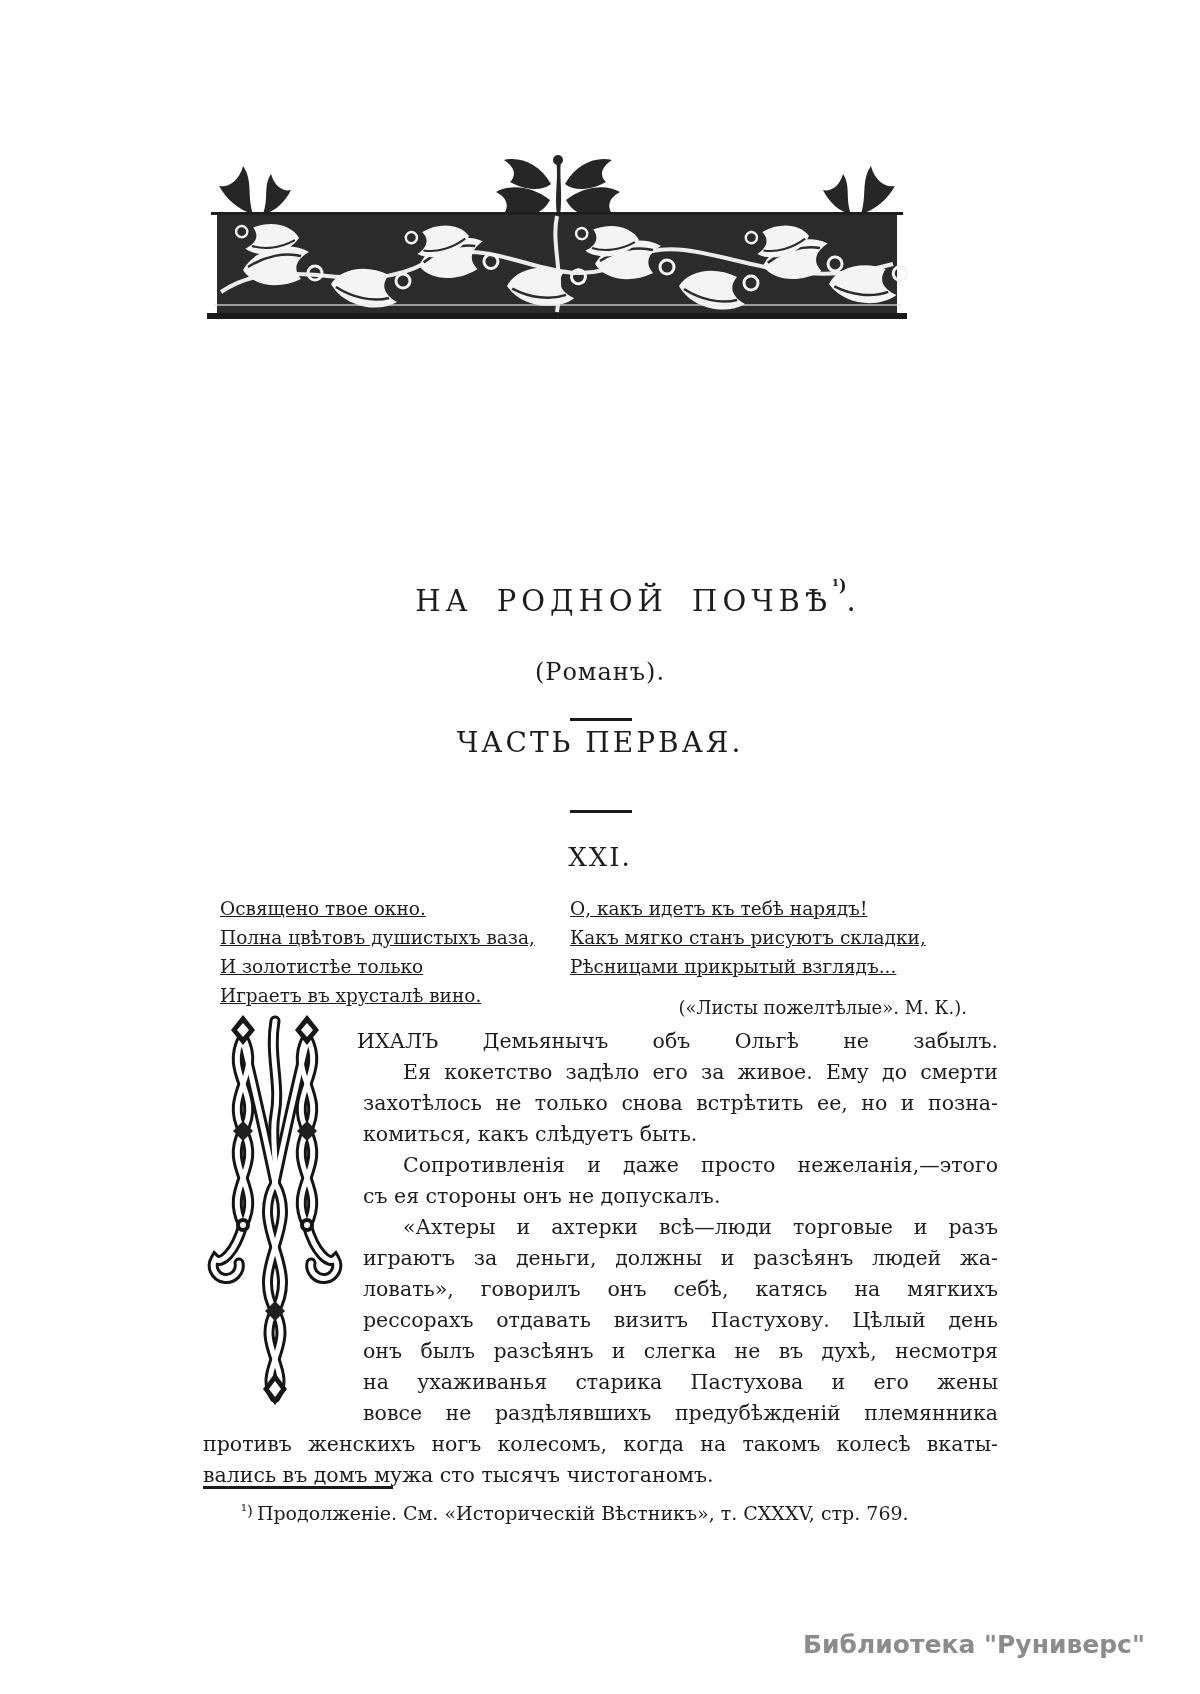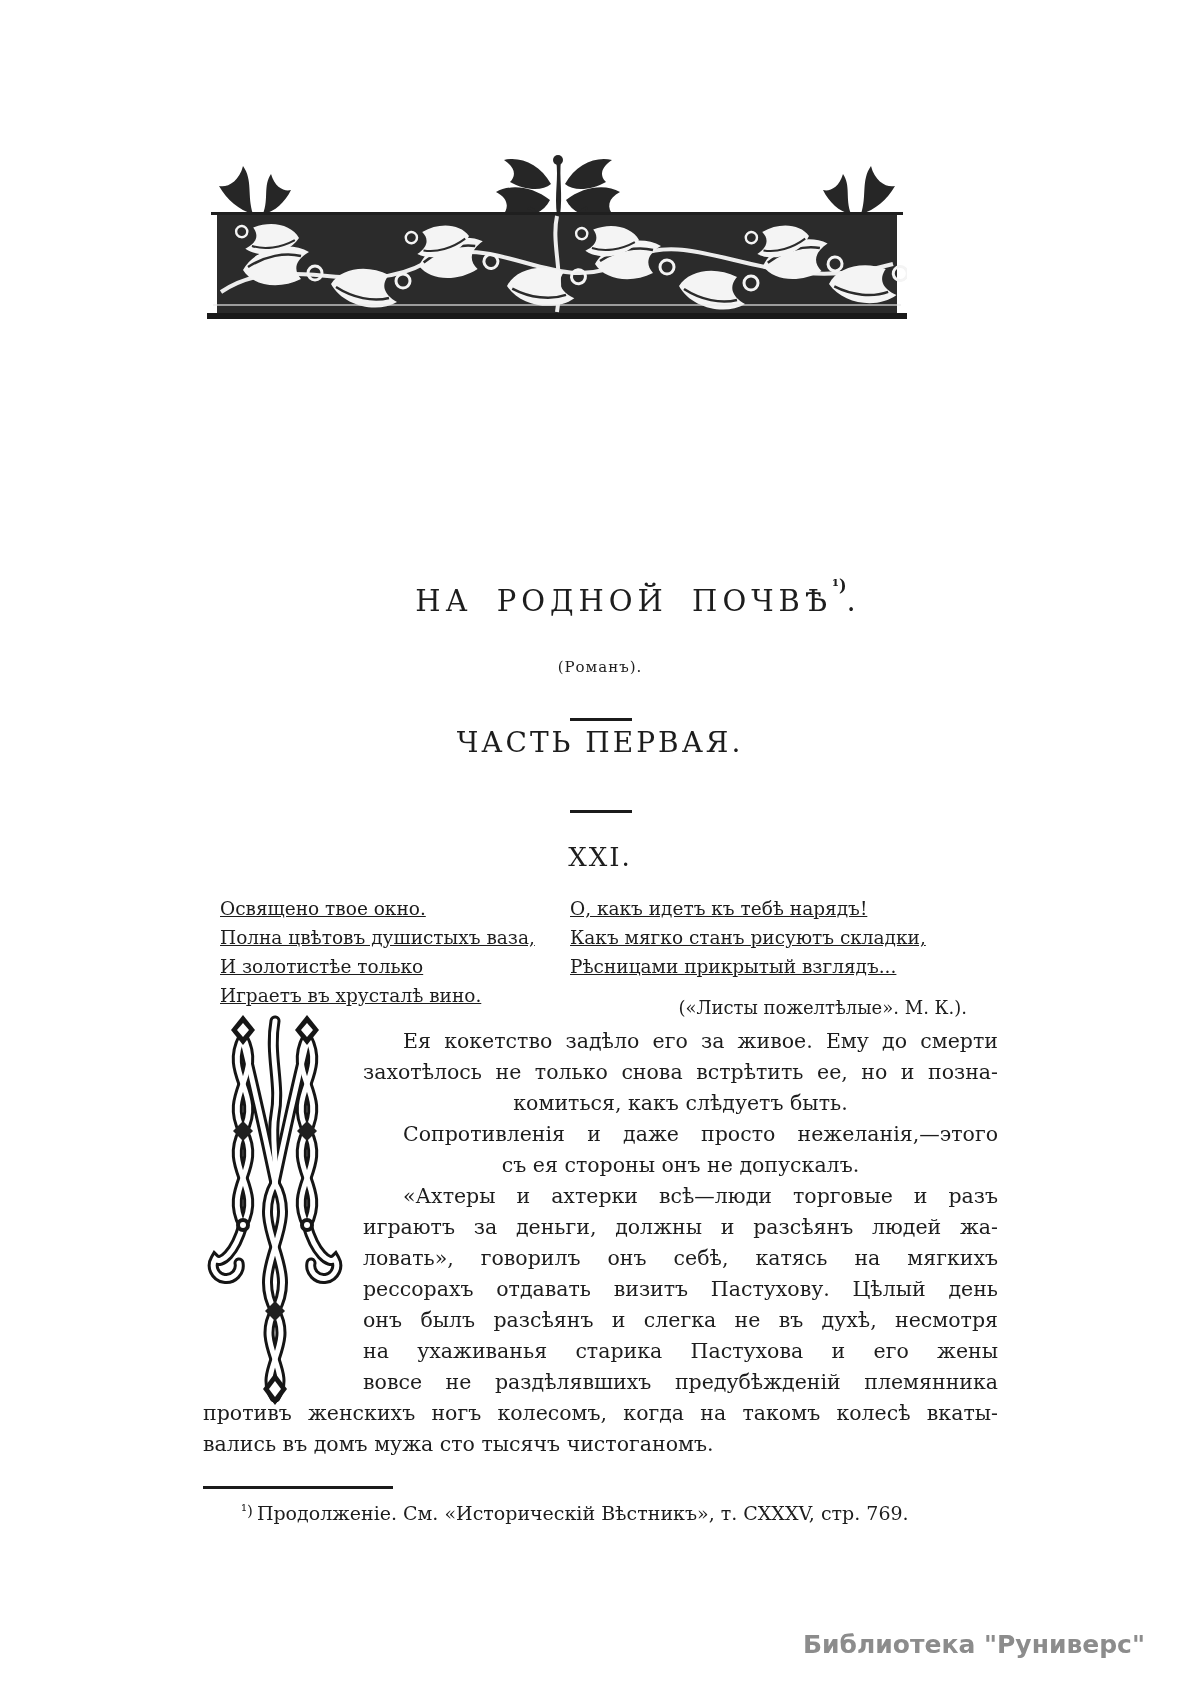--- a/index.html
+++ b/index.html
@@ -10,40 +10,40 @@
   }
   .page{position:absolute;inset:0;}
 
   
   .headpiece{position:absolute;left:207px;top:152px;width:700px;height:172px;}
 
   
   .centered{position:absolute;left:0;width:1200px;text-align:center;margin:0;font-weight:normal;}
   .main-title{top:584px;font-size:29px;letter-spacing:5px;word-spacing:10px;margin-left:38px;}
   .main-title sup{font-size:16px;font-weight:bold;letter-spacing:0;position:relative;top:-9px;}
-  .subtitle{top:658px;font-size:15px;letter-spacing:1px;}
+  .subtitle{top:658px;font-size:24px;letter-spacing:1px;}
   .rule{position:absolute;left:570px;width:62px;height:3px;background:#1b1b1b;}
   .rule-1{top:718px;}
   .rule-2{top:810px;}
   .part-heading{top:726px;font-size:28px;letter-spacing:3px;}
   .chapter-number{top:842px;font-size:26px;letter-spacing:2px;}
 
   
   .epigraph{position:absolute;top:886px;left:0;width:1200px;font-size:18.5px;line-height:29px;}
   .ep-col{position:absolute;top:8px;text-decoration:underline;}
   .ep-left{left:220px;}
   .ep-right{left:570px;}
   .ep-attr{position:absolute;top:107px;right:233px;font-size:18px;}
 
   
   .drop-ornament{position:absolute;left:205px;top:1015px;width:140px;height:392px;}
   .bodytext{position:absolute;left:203px;top:1026px;width:795px;font-size:20.5px;line-height:31px;}
   .bl{height:31px;overflow:visible;}
   .l-first{margin-left:154px;}
-  .l-inner{margin-left:160px;text-align:center;}
+  .l-inner{margin-left:160px;}
   .l-indent{margin-left:200px;}
   .l-full{margin-left:0;}
   .jl{text-align:justify;text-align-last:justify;}
 
   
   .fn-rule{position:absolute;left:203px;top:1486px;width:190px;height:3px;background:#1b1b1b;}
   .footnote{position:absolute;left:241px;top:1502px;font-size:19px;}
   .footnote .fn-marker{font-size:15px;position:relative;top:-4px;margin-right:4px;}
 
   
@@ -179,20 +179,21 @@
       <circle cx="38" cy="210" r="7" fill="#161616"></circle>
         <circle cx="38" cy="210" r="3" fill="#ffffff"></circle>
       <circle cx="102" cy="210" r="7" fill="#161616"></circle>
         <circle cx="102" cy="210" r="3" fill="#ffffff"></circle>
       <path d="M70,358 L82,374 70,390 58,374 Z" fill="#161616"></path>
       <path d="M70,366 L76,374 70,382 64,374 Z" fill="#ffffff"></path>
     </g>
   </svg>
 
   <div class="bodytext">
+    <div class="bl l-first jl">ИХАЛЪ Демьянычъ объ Ольгѣ не забылъ.</div>
     <div class="bl l-indent jl">Ея кокетство задѣло его за живое. Ему до смерти</div>
     <div class="bl l-inner jl">захотѣлось не только снова встрѣтить ее, но и позна-</div>
     <div class="bl l-inner">комиться, какъ слѣдуетъ быть.</div>
     <div class="bl l-indent jl">Сопротивленія и даже просто нежеланія,—этого</div>
     <div class="bl l-inner">съ ея стороны онъ не допускалъ.</div>
     <div class="bl l-indent jl">«Ахтеры и ахтерки всѣ—люди торговые и разъ</div>
     <div class="bl l-inner jl">играютъ за деньги, должны и разсѣянъ людей жа-</div>
     <div class="bl l-inner jl">ловать», говорилъ онъ себѣ, катясь на мягкихъ</div>
     <div class="bl l-inner jl">рессорахъ отдавать визитъ Пастухову. Цѣлый день</div>
     <div class="bl l-inner jl">онъ былъ разсѣянъ и слегка не въ духѣ, несмотря</div>

